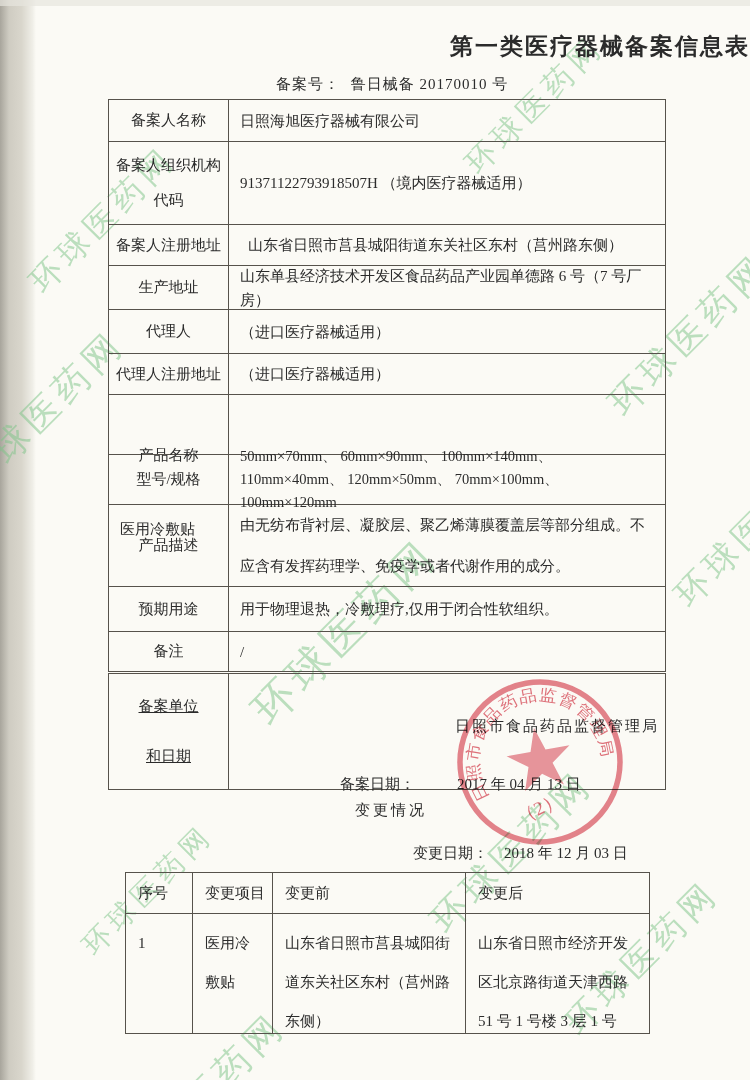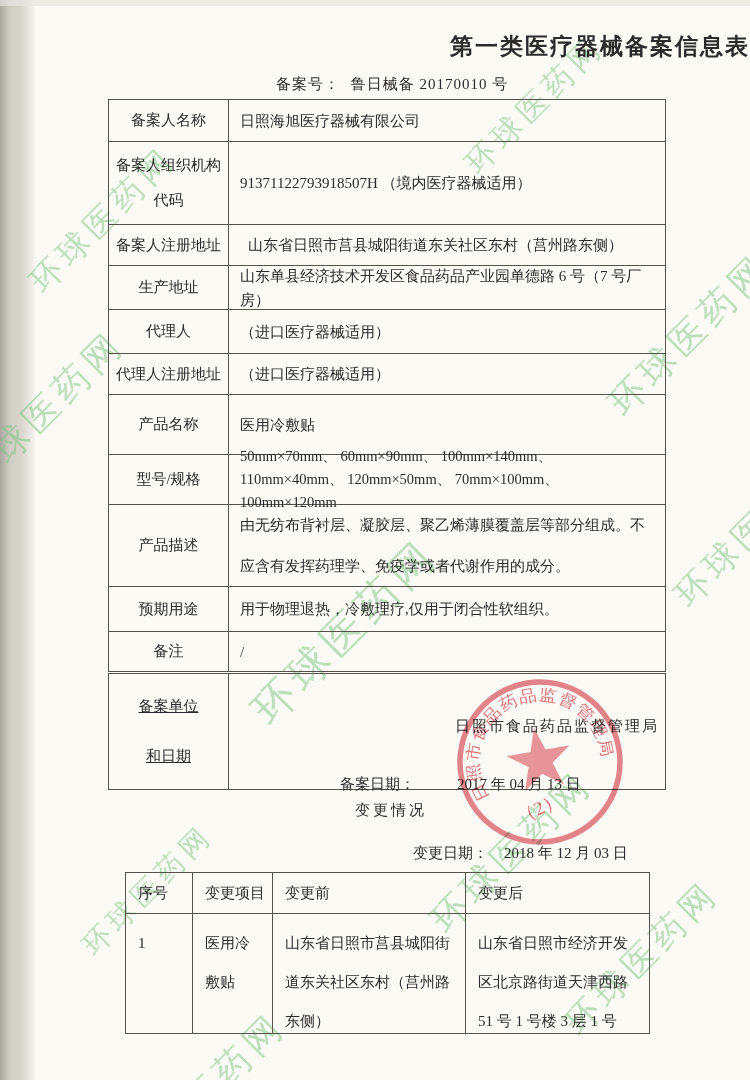--- a/index.html
+++ b/index.html
@@ -124,21 +124,21 @@
       <div class="td">山东单县经济技术开发区食品药品产业园单德路 6 号（7 号厂房）</div>
     </div>
     <div class="tr" style="height:44px;">
       <div class="th">代理人</div>
       <div class="td">（进口医疗器械适用）</div>
     </div>
     <div class="tr" style="height:41px;">
       <div class="th">代理人注册地址</div>
       <div class="td">（进口医疗器械适用）</div>
     </div>
-    <div class="tr" style="height:60px;">
+    <div class="tr" style="height:60px;flex-direction:column;">
       <div class="th">产品名称</div>
       <div class="td">医用冷敷贴</div>
     </div>
     <div class="tr" style="height:50px;">
       <div class="th">型号/规格</div>
       <div class="td spec">50mm×70mm、 60mm×90mm、 100mm×140mm、 110mm×40mm、 120mm×50mm、 70mm×100mm、 100mm×120mm</div>
     </div>
     <div class="tr" style="height:82px;">
       <div class="th">产品描述</div>
       <div class="td wide-lines">由无纺布背衬层、凝胶层、聚乙烯薄膜覆盖层等部分组成。不应含有发挥药理学、免疫学或者代谢作用的成分。</div>

